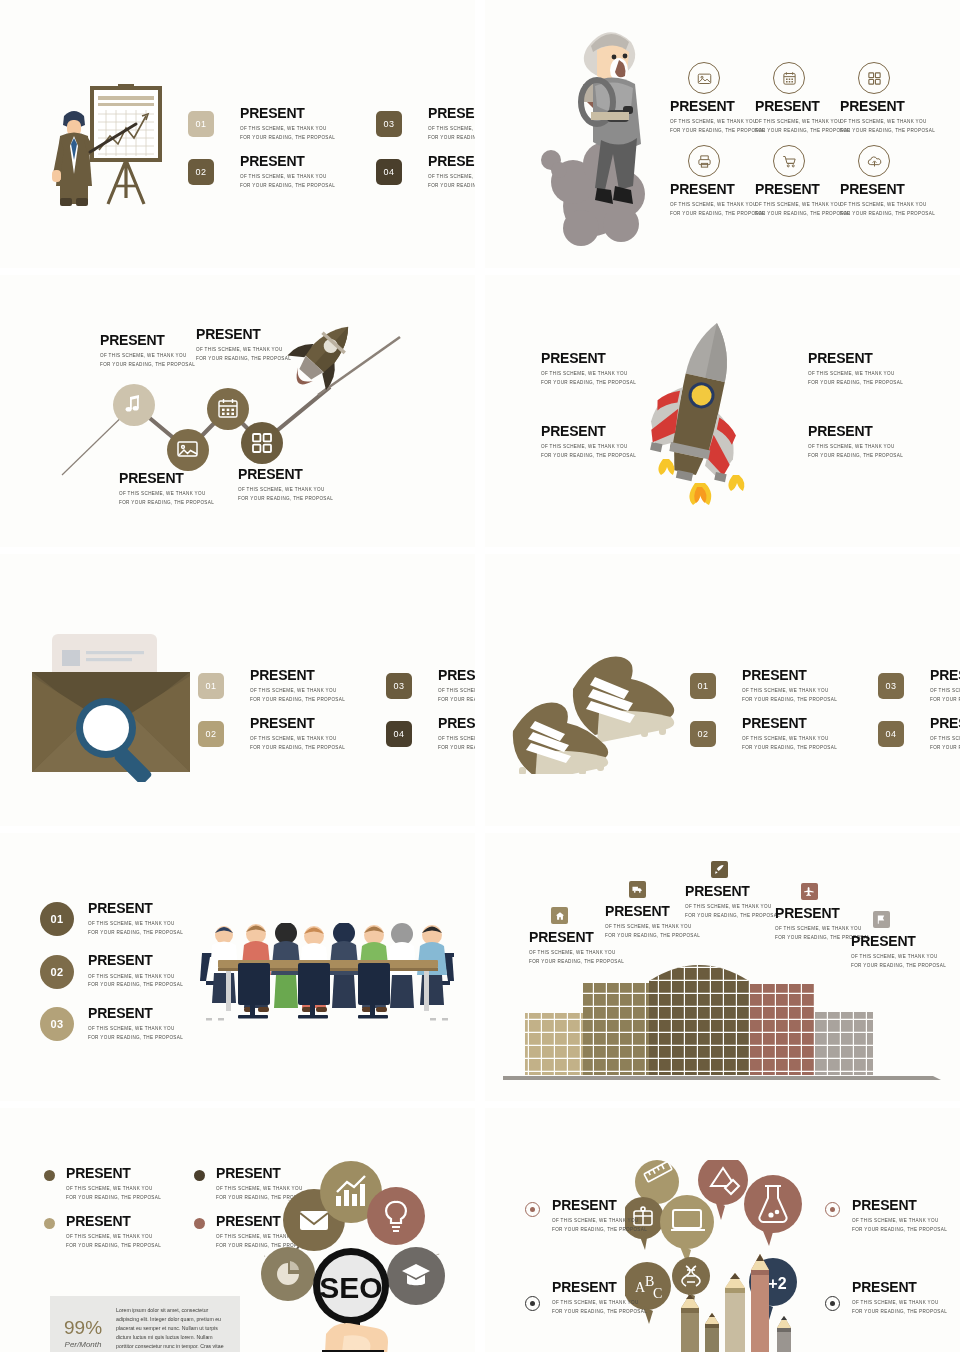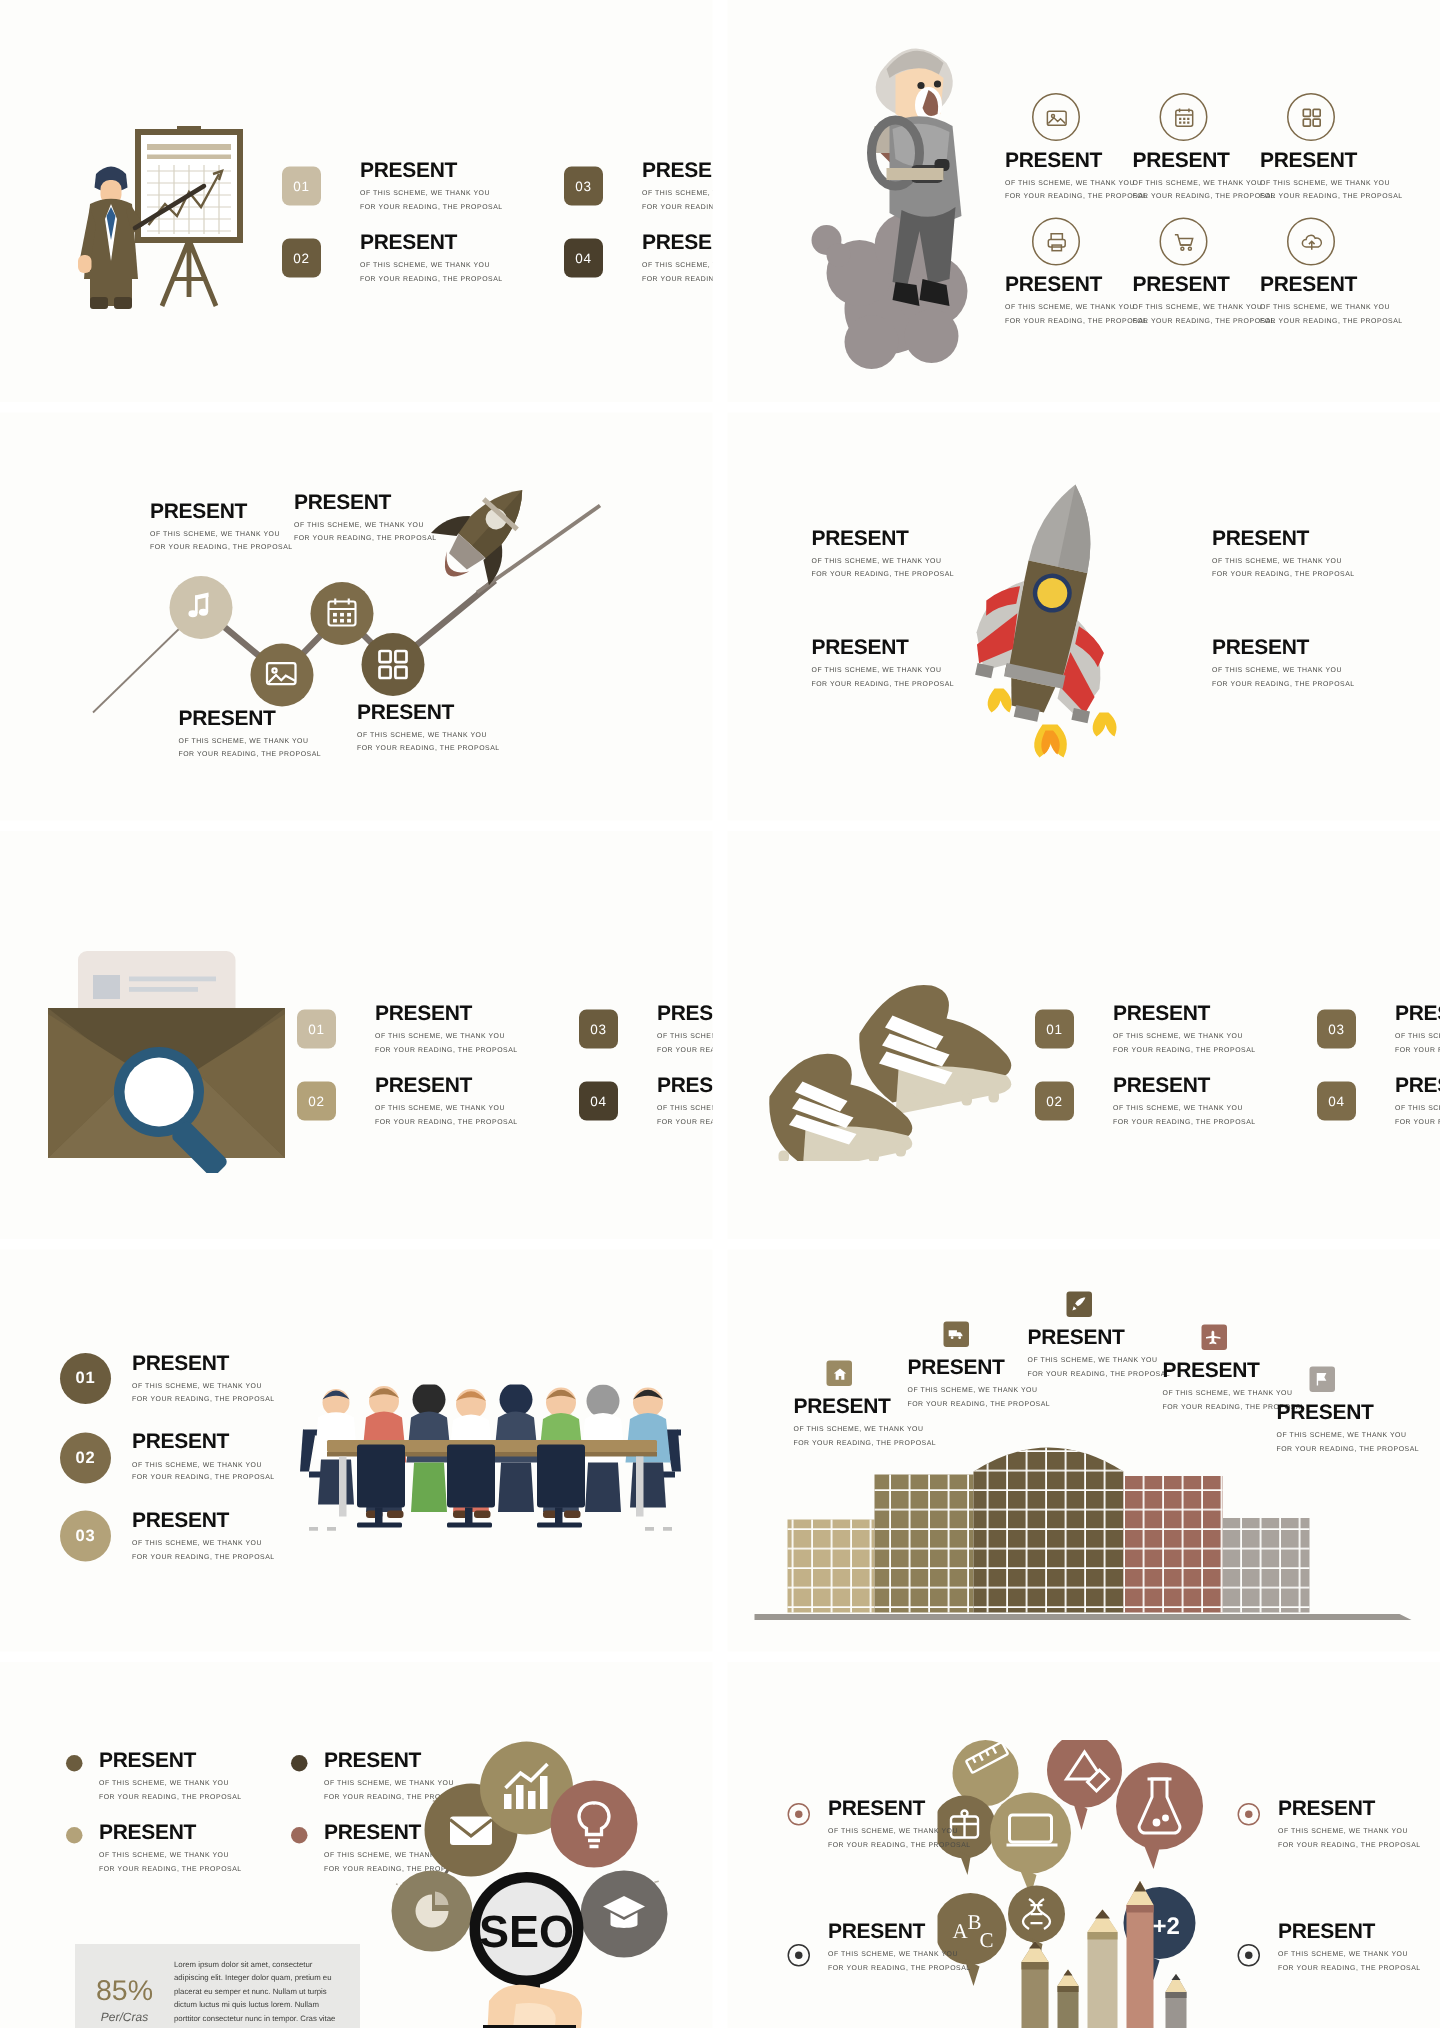--- a/index.html
+++ b/index.html
@@ -832,22 +832,22 @@
         <div class="txt">
           <div class="ttl">PRESENT</div>
           <div class="l1">OF THIS SCHEME, WE THANK YOU</div>
           <div class="l2">FOR YOUR READING, THE PROPOSAL</div>
         </div>
       </div>
     </div>
 
     <div class="statbox" style="position:absolute;left:50px;top:188px;width:190px;">
       <div style="text-align:center;">
-        <div class="pct">85%</div>
-        <div class="per">Per/Cras</div>
+        <div class="pct">99%</div>
+        <div class="per">Per/Month</div>
       </div>
       <div class="lorem">Lorem ipsum dolor sit amet, consectetur adipiscing elit. Integer dolor quam, pretium eu placerat eu semper et nunc. Nullam ut turpis dictum luctus mi quis luctus lorem. Nullam porttitor consectetur nunc in tempor. Cras vitae venenatis sem at pretium arcu.</div>
     </div>
 
     <svg style="position:absolute;left:248px;top:50px;" width="200" height="205" viewBox="0 0 200 205">
       <g stroke="#b9b2a6" stroke-width="1" fill="none" stroke-dasharray="3 2">
         <path d="M38 112 q-14 -12 -22 -14"></path>
           <path d="M60 62 q-8 -14 -20 -20"></path>
         <path d="M100 38 q0 -14 -2 -18"></path>
           <path d="M140 60 q10 -14 22 -18"></path>

